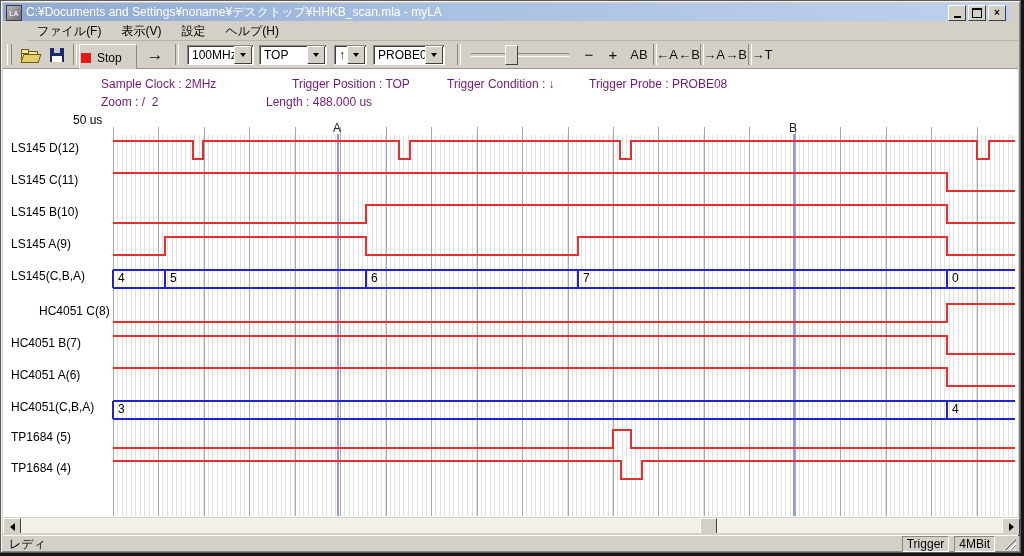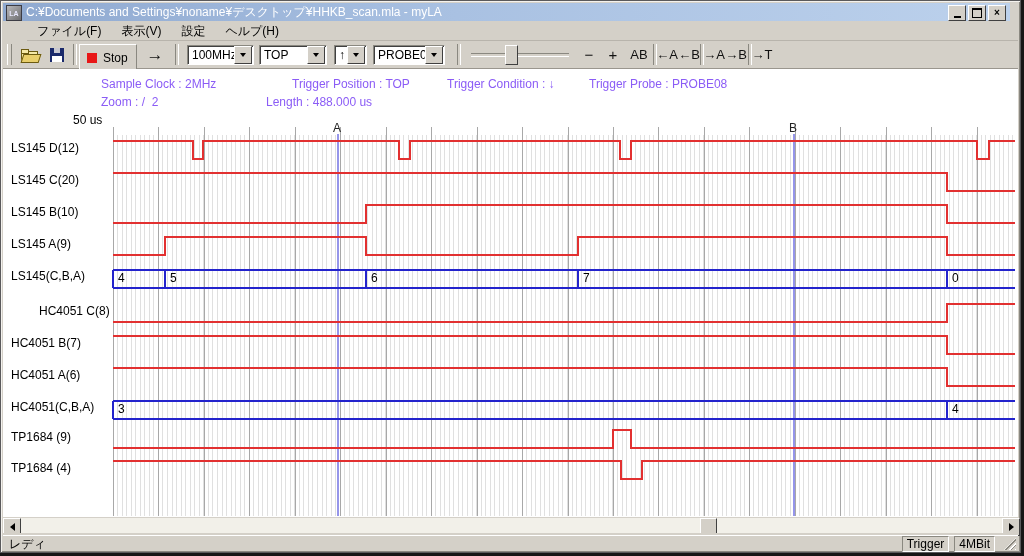--- a/index.html
+++ b/index.html
@@ -34,34 +34,34 @@
   .flatbtn{top:3px;height:21px;display:flex;align-items:center;justify-content:center;
            font-size:13px;color:#111;}
   .folder-icon{width:18px;height:12px;position:relative;}
   .folder-icon .back{position:absolute;left:0;top:2px;width:15px;height:10px;background:#f5e9a8;border:1px solid #6b5a10;}
   .folder-icon .tab{position:absolute;left:0;top:0;width:6px;height:3px;background:#f5e9a8;border:1px solid #6b5a10;}
   .folder-icon .front{position:absolute;left:1px;top:5px;width:16px;height:7px;background:#e9cf6b;border:1px solid #6b5a10;transform:skewX(-18deg);}
   .floppy-icon{width:14px;height:14px;background:#1b2a6b;position:relative;}
   .floppy-icon .shutter{position:absolute;left:4px;top:0;width:6px;height:5px;background:#c8c8d0;}
   .floppy-icon .lab{position:absolute;left:2px;bottom:0;width:10px;height:6px;background:#fff;}
   .stopbtn{left:76px;top:3px;width:58px;height:28px;background:#d4d0c8;border:1px solid;
-           border-color:#fff #8a8880 #8a8880 #fff;display:flex;align-items:center;gap:6px;padding-left:7px;box-sizing:border-box;}
+           border-color:#fff #8a8880 #8a8880 #fff;display:flex;align-items:center;gap:6px;padding-left:1px;box-sizing:border-box;}
   .stop-icon{width:10px;height:10px;background:#e81717;}
   .combo{top:4px;height:20px;background:#fff;border:1px solid;border-color:#8a8880 #fff #fff #8a8880;
          box-shadow:inset 1px 1px 0 #404040;display:flex;align-items:center;box-sizing:border-box;}
   .combo .val{flex:1;padding-left:4px;font-size:12px;white-space:nowrap;overflow:hidden;}
   .combo .drop{width:16px;height:16px;margin-right:1px;background:#d4d0c8;border:1px solid;
                border-color:#fff #404040 #404040 #fff;display:flex;align-items:center;justify-content:center;}
   .combo .drop .tri{width:0;height:0;border-left:3px solid transparent;border-right:3px solid transparent;border-top:4px solid #000;}
   .slider-track{left:468px;top:12px;width:98px;height:2px;border-top:1px solid #8a8880;border-bottom:1px solid #fff;}
   .slider-thumb{left:502px;top:4px;width:11px;height:18px;background:#d4d0c8;border:1px solid;
                 border-color:#fff #404040 #404040 #fff;}
   
   .content{position:absolute;left:2px;top:68px;width:1015px;height:448px;background:#fff;overflow:hidden;}
-  .info-text{position:absolute;white-space:pre;font-size:12px;color:#8b5cf6;}
+  .info-text{position:absolute;white-space:pre;font-size:12px;color:#701a75;}
   .scale-label{position:absolute;left:70px;top:112px;width:52px;text-align:left;font-size:12px;}
   .ch-label{position:absolute;left:8px;font-size:12px;white-space:nowrap;color:#000;}
   #plot{position:absolute;left:0;top:0;width:1015px;height:448px;}
   #plot svg{position:absolute;left:0;top:0;pointer-events:none;}
   
   .hscroll{position:absolute;left:2px;top:517px;width:1015px;height:16px;background:#f2f0e9;}
   .sbtn{position:absolute;top:0;width:16px;height:16px;background:#d4d0c8;border:1px solid;
         border-color:#fff #404040 #404040 #fff;display:flex;align-items:center;justify-content:center;}
   .sbtn .tri-l{width:0;height:0;border-top:4px solid transparent;border-bottom:4px solid transparent;border-right:5px solid #000;}
   .sbtn .tri-r{width:0;height:0;border-top:4px solid transparent;border-bottom:4px solid transparent;border-left:5px solid #000;}
@@ -170,29 +170,29 @@
   <div class="content">
     <div class="info-text" style="left:98px;top:8px;">Sample Clock : 2MHz</div>
     <div class="info-text" style="left:263px;top:8px;margin-left:26px;">Trigger Position : TOP</div>
     <div class="info-text" style="left:444px;top:8px;">Trigger Condition : ↓</div>
     <div class="info-text" style="left:586px;top:8px;">Trigger Probe : PROBE08</div>
     <div class="info-text" style="left:98px;top:26px;">Zoom : /  2</div>
     <div class="info-text" style="left:263px;top:26px;">Length : 488.000 us</div>
     <div class="scale-label" style="top:44px;">50 us</div>
     <div id="ch-labels">
         <div class="ch-label" style="top: 72px;">LS145 D(12)</div>
-        <div class="ch-label" style="top: 104px;">LS145 C(20)</div>
+        <div class="ch-label" style="top: 104px;">LS145 C(11)</div>
         <div class="ch-label" style="top: 136px;">LS145 B(10)</div>
         <div class="ch-label" style="top: 168px;">LS145 A(9)</div>
         <div class="ch-label" style="top: 200px;">LS145(C,B,A)</div>
         <div class="ch-label" style="top: 235px; margin-left: 28px;">HC4051 C(8)</div>
         <div class="ch-label" style="top: 267px;">HC4051 B(7)</div>
         <div class="ch-label" style="top: 299px;">HC4051 A(6)</div>
         <div class="ch-label" style="top: 331px;">HC4051(C,B,A)</div>
-        <div class="ch-label" style="top: 361px;">TP1684 (9)</div>
+        <div class="ch-label" style="top: 361px;">TP1684 (5)</div>
         <div class="ch-label" style="top: 392px;">TP1684 (4)</div>
       </div>
     <div id="plot">
         <svg width="1015" height="448" shape-rendering="crispEdges">
           <line x1="110" y1="66" x2="110" y2="447" stroke="#e0e0e0" stroke-width="1"></line>
           <line x1="114.5454" y1="66" x2="114.5454" y2="447" stroke="#e0e0e0" stroke-width="1"></line>
           <line x1="119.0908" y1="66" x2="119.0908" y2="447" stroke="#e0e0e0" stroke-width="1"></line>
           <line x1="123.6362" y1="66" x2="123.6362" y2="447" stroke="#e0e0e0" stroke-width="1"></line>
           <line x1="128.1816" y1="66" x2="128.1816" y2="447" stroke="#e0e0e0" stroke-width="1"></line>
           <line x1="132.727" y1="66" x2="132.727" y2="447" stroke="#e0e0e0" stroke-width="1"></line>

